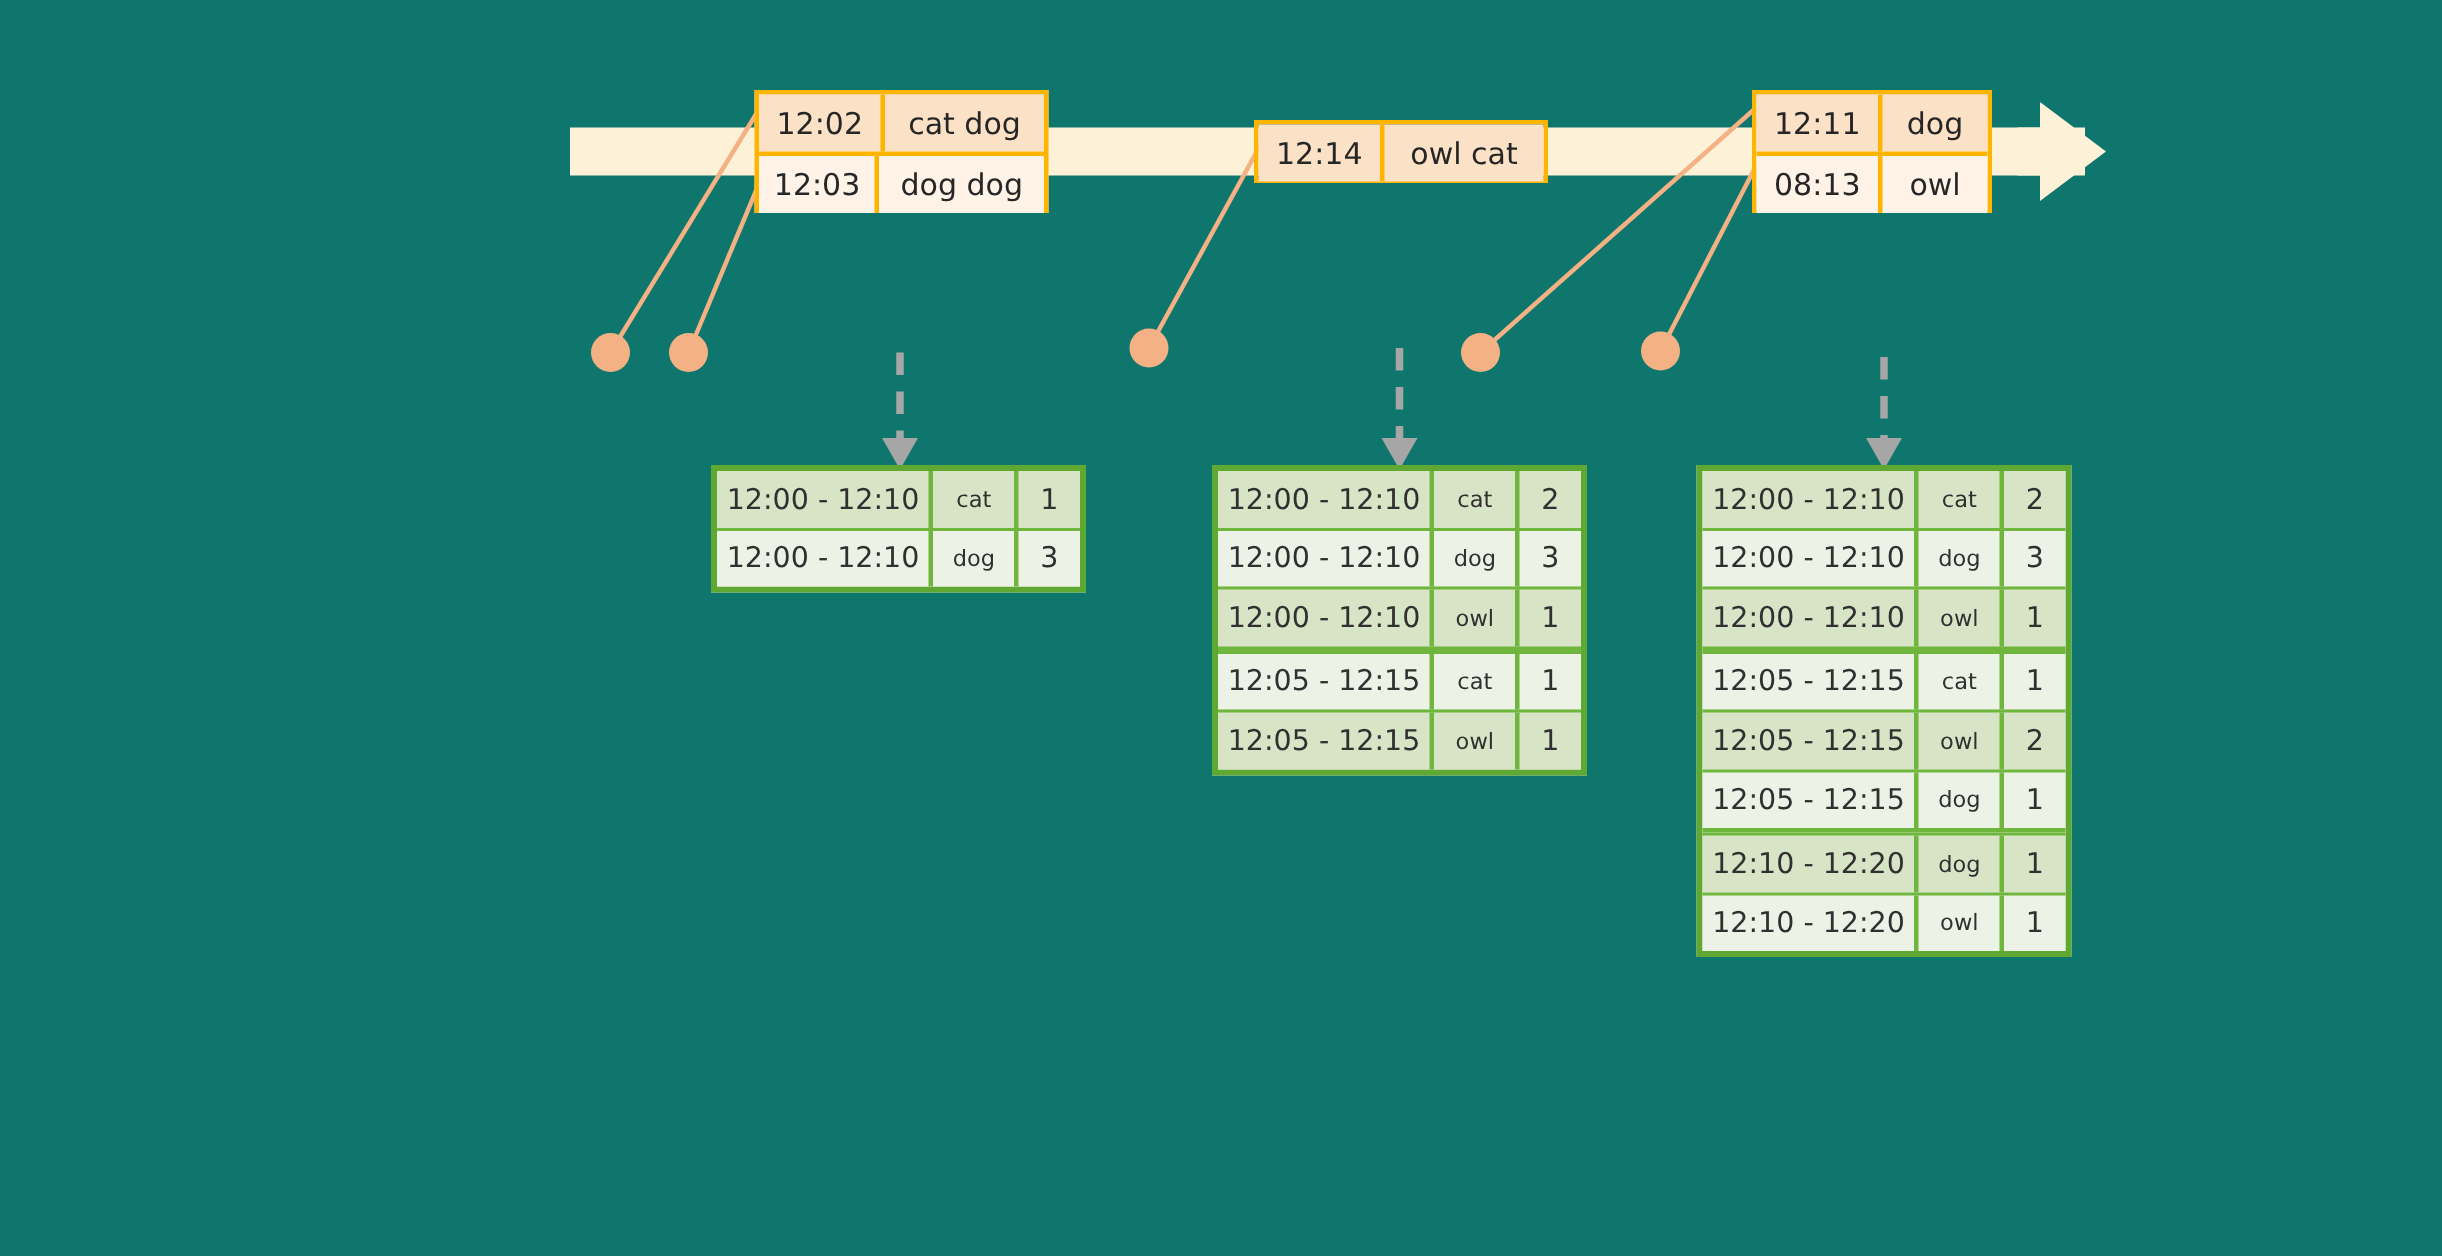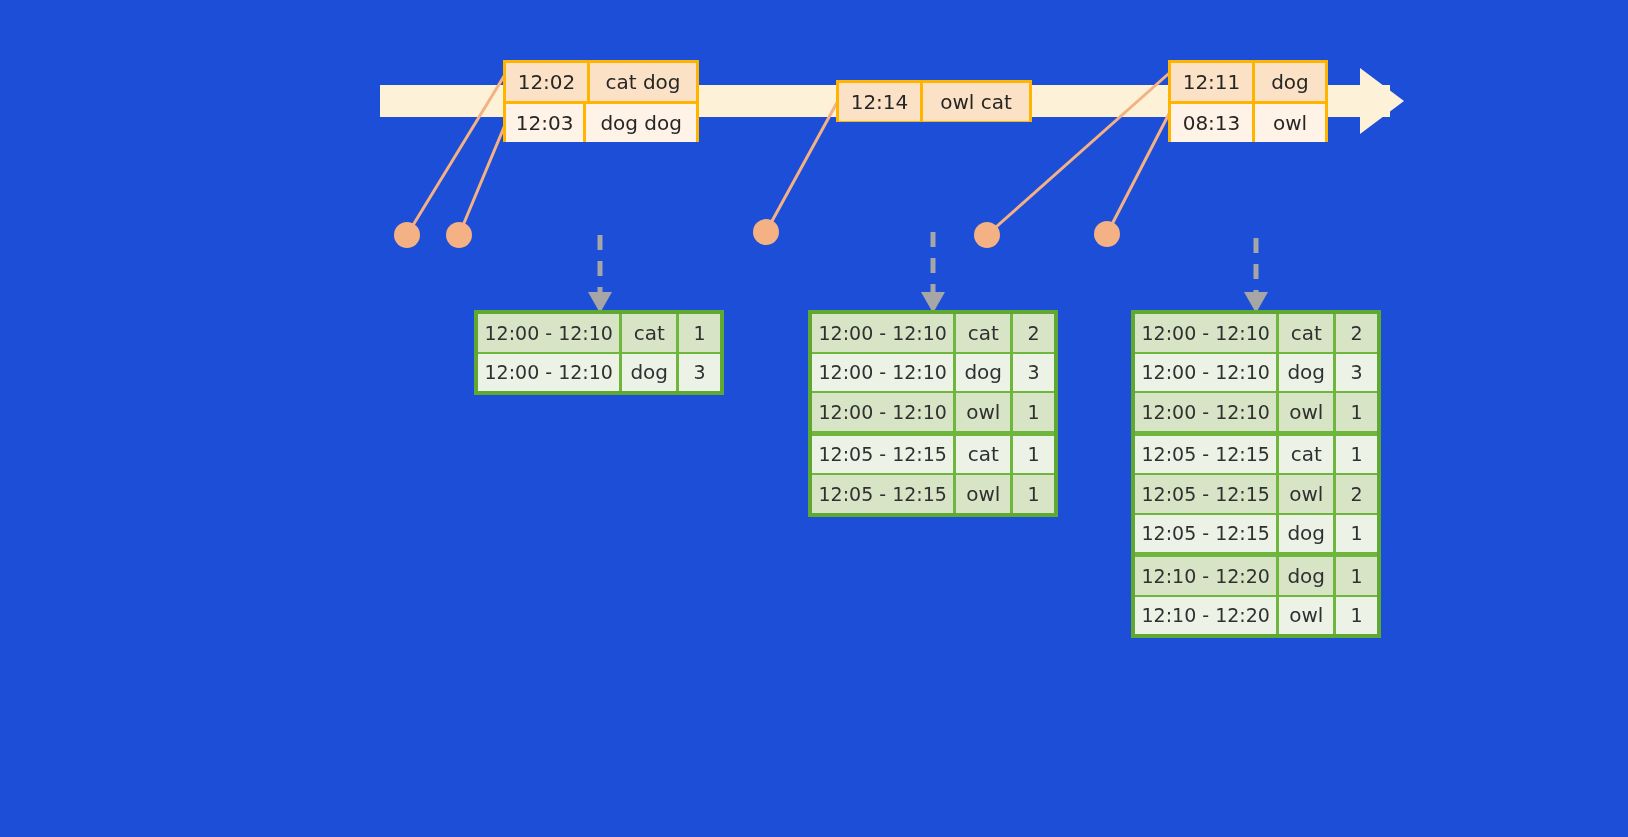--- a/index.html
+++ b/index.html
@@ -7,21 +7,21 @@
     padding: 0;
     background: #000000;
   }
   body {
     font-family: "DejaVu Sans", sans-serif;
   }
   #stage {
     position: relative;
     width: 1628px;
     height: 837px;
-    background: #1d4ed8;
+    background: #0f766e;
     overflow: hidden;
   }
   #overlay-svg {
     position: absolute;
     left: 0;
     top: 0;
     width: 1628px;
     height: 837px;
     pointer-events: none;
   }
@@ -93,21 +93,21 @@
     color: #303030;
     border-right: 3px solid #6FB63C;
     box-sizing: border-box;
     white-space: nowrap;
   }
   .res-key {
     width: 58px;
     display: flex;
     align-items: center;
     justify-content: center;
-    font-size: 20px;
+    font-size: 15px;
     color: #303030;
     border-right: 3px solid #6FB63C;
     box-sizing: border-box;
   }
   .res-cnt {
     width: 42px;
     display: flex;
     align-items: center;
     justify-content: center;
     font-size: 19px;

